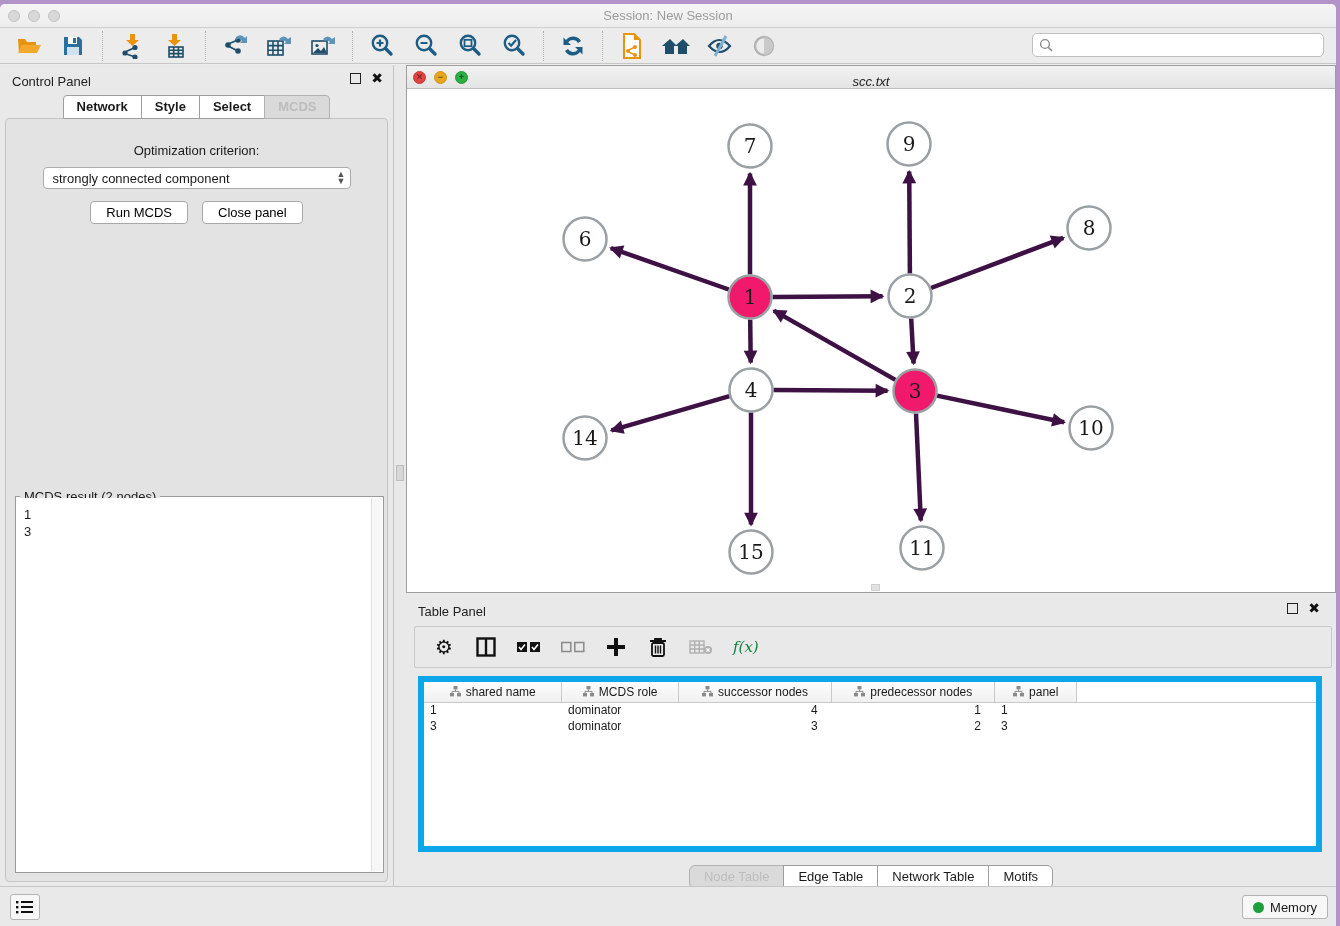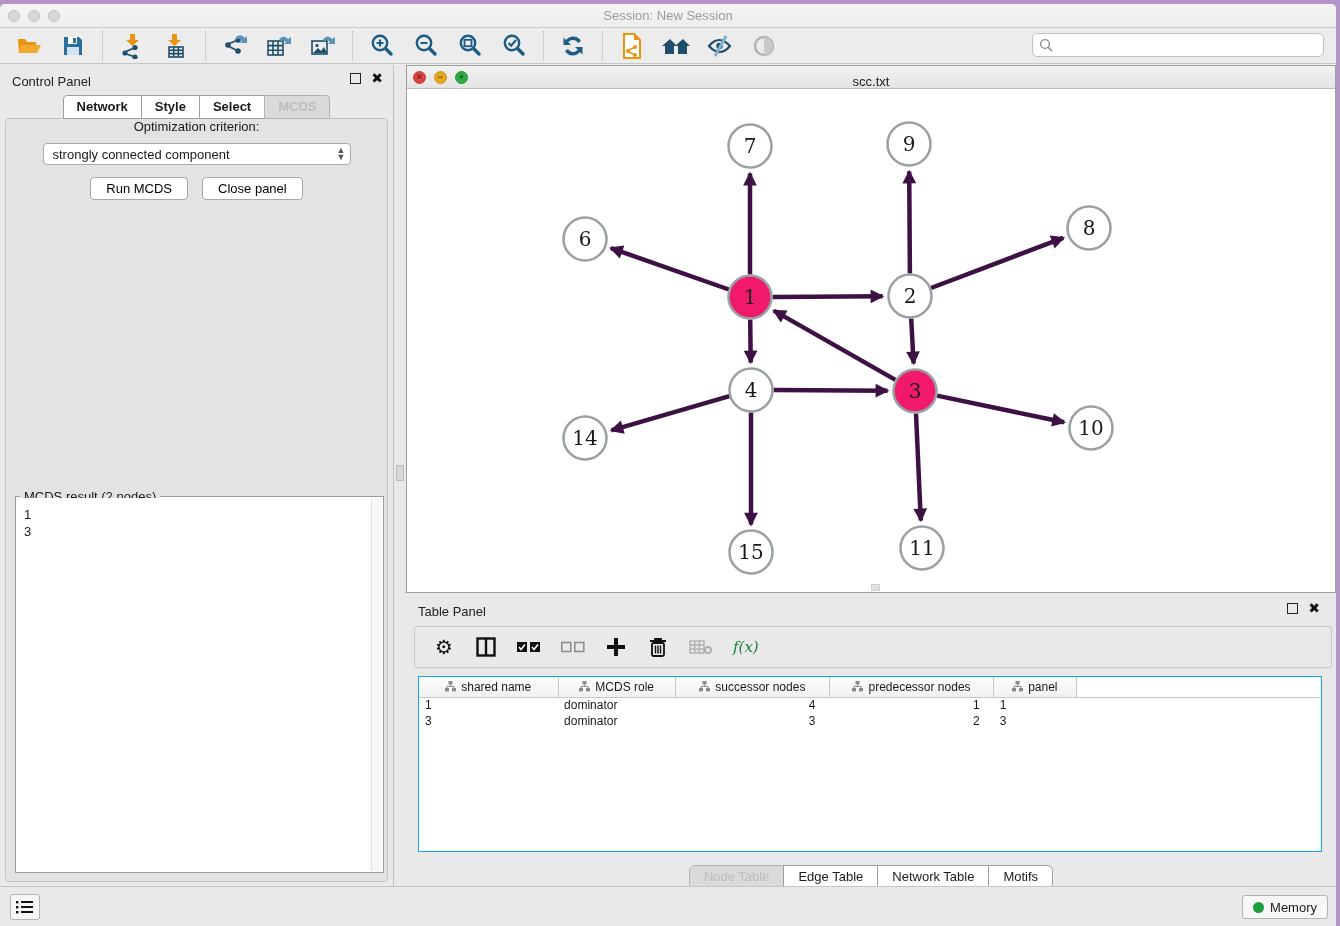--- a/index.html
+++ b/index.html
@@ -30,54 +30,54 @@
   .panel-head .p-title { position:absolute; left:12px; top:9px; font-size:13px; color:#222; }
   .panel-head .p-icons { position:absolute; right:10px; top:8px; display:flex; gap:10px; align-items:center; }
   .float-ico { width:11px; height:11px; border:1.5px solid #222; display:inline-block; }
   .close-ico { font-size:14px; font-weight:bold; color:#111; line-height:11px; }
   .cp-tabs { display:flex; justify-content:center; position:relative; z-index:2;font-weight:bold; }
   .tab { font-size:13px; padding:3px 13px 4px; background:#fff; border:1px solid #9e9e9e; margin-left:-1px; cursor:pointer; }
   .tab:first-child { border-radius:4px 0 0 0; margin-left:0; }
   .tab:last-child { border-radius:0 4px 0 0; }
   .tab.active { background:#dadada; color:#bdbdbd; border-color:#b2b2b2; }
   .cp-inner { position:absolute; left:5px; right:5px; top:53px; bottom:4px; background:#e3e3e3; border:1px solid #c4c4c4; border-radius:4px; }
-  .opt-label { text-align:center; font-size:13px; }
+  .opt-label { text-align:center; margin-top:24px; font-size:13px; }
   .dropdown { width:308px; height:22px; margin:9px auto 0; background:#fff; border:1px solid #ababab; border-radius:4px; display:flex; align-items:center; padding:0 4px 0 9px; font-size:13px; cursor:pointer; }
   .dropdown .dd-val { flex:1; }
   .dd-stepper { color:#555; font-size:9px; line-height:7px; text-align:center; }
   .btn-row { display:flex; justify-content:center; gap:14px; margin-top:12px; }
   .pbtn { font-size:13px; background:#fff; border:1px solid #a8a8a8; border-radius:4px; padding:3px 15px; cursor:pointer; }
   .result-box { position:absolute; left:9px; top:377px; width:369px; height:377px; border:1px solid #9a9a9a; background:#fff; }
   .result-legend { position:absolute; top:-8px; left:4px; background:#e3e3e3; padding:0 4px; font-size:13px; }
   .result-area { position:absolute; inset:1px 12px 1px 1px; background:#fff; padding:8px 0 0 7px; font-size:13px; line-height:17px; }
   .result-scroll { position:absolute; top:1px; right:1px; bottom:1px; width:11px; background:#f7f7f7; border-left:1px solid #e0e0e0; }
 
   
   .v-divider { position:absolute; left:394px; top:0; width:12px; bottom:0; background:#e9e9e9; }
   .v-grip { position:absolute; left:2px; top:400px; width:8px; height:16px; background:#d8d8d8; border:1px solid #bdbdbd; }
 
   
   .net-window { position:absolute; left:406px; right:0; top:0; height:528px; background:#fff; border:1px solid #9e9e9e; }
   .net-titlebar { position:relative; height:23px; background:linear-gradient(#f2f2f2,#e4e4e4); border-bottom:1px solid #bdbdbd; }
-  .net-title { position:absolute; left:0; right:0; top:8px; text-align:center; font-size:13px; color:#222; }
+  .net-title { position:absolute; left:0; right:0; top:8px; text-align:center; font-size:13px; color:#222;font-style:italic; }
   .nt-dots { position:absolute; left:6px; top:5px; display:flex; gap:8px; }
   .nt-dot { width:13px; height:13px; border-radius:50%; font-size:9px; font-weight:bold; color:rgba(0,0,0,.55); display:flex; align-items:center; justify-content:center; line-height:1; }
   .nt-red { background:#e0443e; border:1px solid #c63a35; }
   .nt-yellow { background:#e6a71f; border:1px solid #cf941a; }
   .nt-green { background:#2cae43; border:1px solid #259638; }
   .net-canvas { position:absolute; left:0; right:0; top:23px; bottom:0; background:#fff; }
   .net-grip { position:absolute; left:50%; bottom:1px; width:9px; height:7px; background:#e2e2e2; border:1px solid #cfcfcf; }
 
   
   .table-panel { position:absolute; left:406px; right:0; top:530px; bottom:0; background:#e9e9e9; }
   .tp-toolbar { position:absolute; left:8px; right:4px; top:31px; height:42px; background:#e9e9e9; border:1px solid #c9c9c9; border-radius:2px; display:flex; align-items:center; gap:20px; padding-left:18px; }
   .tp-icon { display:flex; align-items:center; justify-content:center; min-width:22px; height:24px; cursor:pointer; }
   .tp-icon.disabled { cursor:default; }
   .fx { font-family:"DejaVu Serif",serif; font-style:italic; font-size:15px; color:#15803d; }
-  .tbl-wrap { position:absolute; left:12px; right:14px; top:81px; height:176px; background:#fff; border:1px solid #0ea5e9; overflow:hidden; }
+  .tbl-wrap { position:absolute; left:12px; right:14px; top:81px; height:176px; background:#fff; border:6px solid #0ea5e9; overflow:hidden; }
   table.grid { border-collapse:collapse; table-layout:fixed; font-size:12px; }
   table.grid th { height:20px; font-weight:normal; background:linear-gradient(#fdfdfd,#f0f0f0); border-right:1px solid #c9c9c9; border-bottom:1px solid #c9c9c9; padding:0 4px; white-space:nowrap; }
   table.grid th .th-inner { display:flex; align-items:center; justify-content:center; gap:5px; }
   table.grid td { height:16px; padding:0 6px; white-space:nowrap; }
   table.grid td:nth-child(3), table.grid td:nth-child(4) { text-align:right; padding-right:14px; }
   .tp-tabs { position:absolute; left:0; right:0; top:270px; display:flex; justify-content:center; }
   .tp-tabs .tab { padding:3px 14px 4px; }
   .tp-tabs .tab:first-child { border-radius:6px 0 0 6px; }
   .tp-tabs .tab:last-child { border-radius:0 6px 6px 0; }
 

